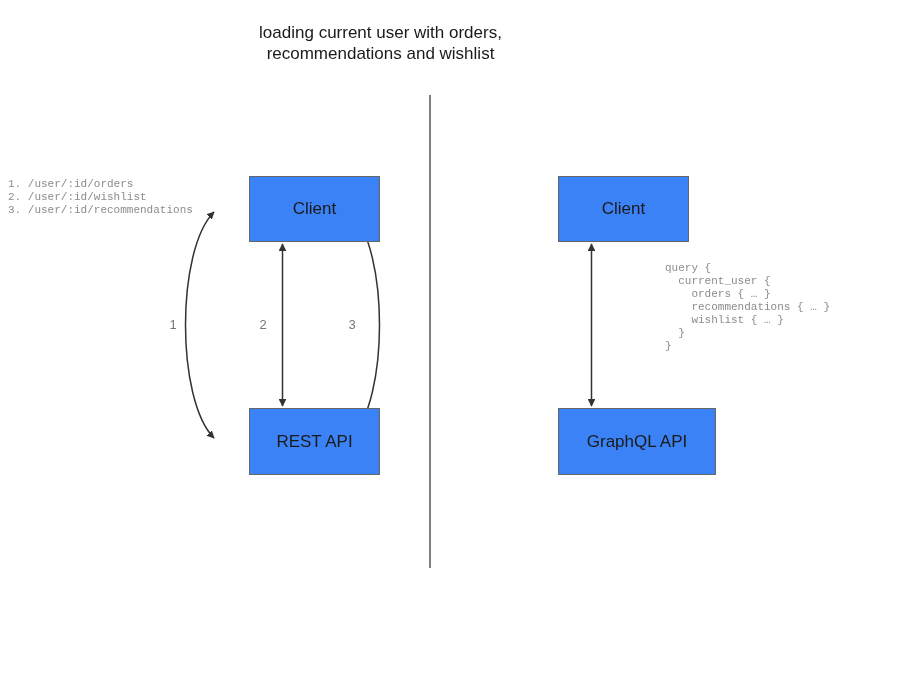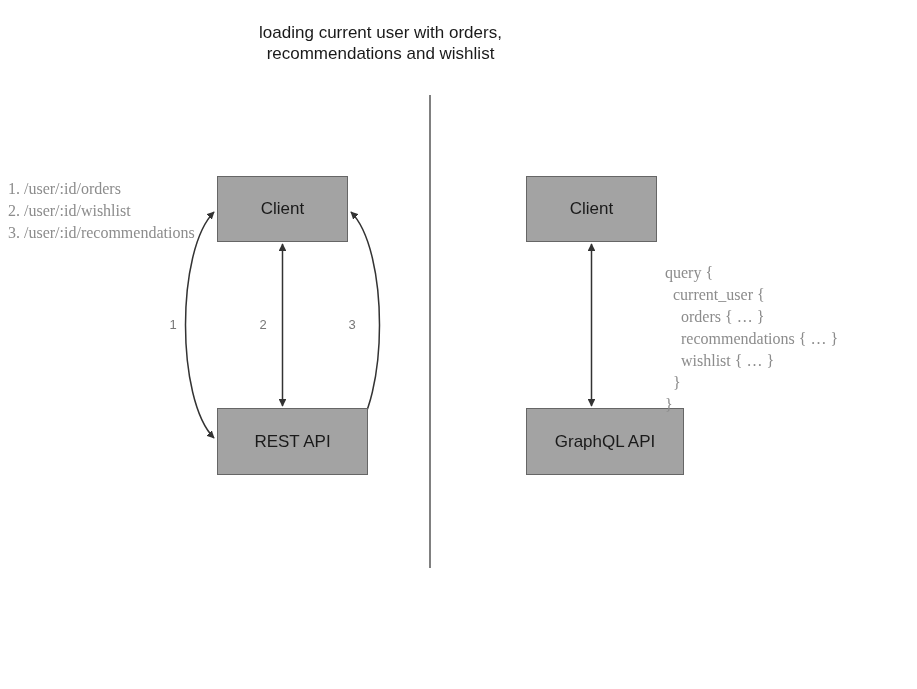--- a/index.html
+++ b/index.html
@@ -40,31 +40,32 @@
     top: 95px;
     width: 2px;
     height: 473px;
     background: #808080;
   }
 
   
   .node {
     position: absolute;
     box-sizing: border-box;
-    background: #a3a3a3;
+    background: #3b82f6;
     border: 1.6px solid #666666;
     display: flex;
     align-items: center;
     justify-content: center;
     font-size: 17px;
     color: #1a1a1a;
     font-family: "Liberation Sans", sans-serif;
+    margin-left: 32px;
   }
   #node-rest-client   { left: 217px; top: 176px; width: 131px; height: 66px; }
-  #node-rest-api      { left: 217px; top: 408px; width: 151px; height: 67px; }
+  #node-rest-api      { left: 217px; top: 408px; width: 131px; height: 67px; }
   #node-gql-client    { left: 526px; top: 176px; width: 131px; height: 66px; }
   #node-gql-api       { left: 526px; top: 408px; width: 158px; height: 67px; }
 
   
   .edge-layer {
     position: absolute;
     left: 0;
     top: 0;
     width: 917px;
     height: 689px;
@@ -80,23 +81,23 @@
     text-align: center;
     width: 20px;
   }
   #edge-label-1 { left: 163px; top: 317px; }
   #edge-label-2 { left: 253px; top: 317px; }
   #edge-label-3 { left: 342px; top: 317px; }
 
   
   .code-block {
     position: absolute;
-    font-family: Liberation Serif, serif;
-    font-size: 16px;
-    line-height: 22px;
+    font-family: Liberation Mono, monospace;
+    font-size: 11px;
+    line-height: 13px;
     color: #8c8c8c;
     white-space: pre;
   }
   #rest-endpoint-list { left: 8px;   top: 178px; }
   #graphql-query      { left: 665px; top: 262px; }
 </style>
 </head>
 <body>
 
 <div id="canvas">

